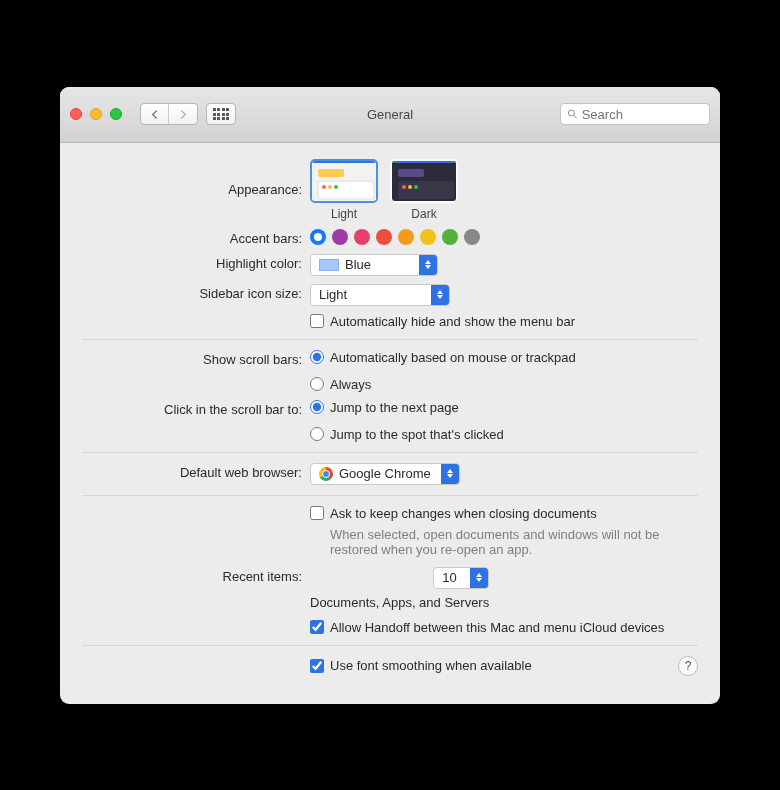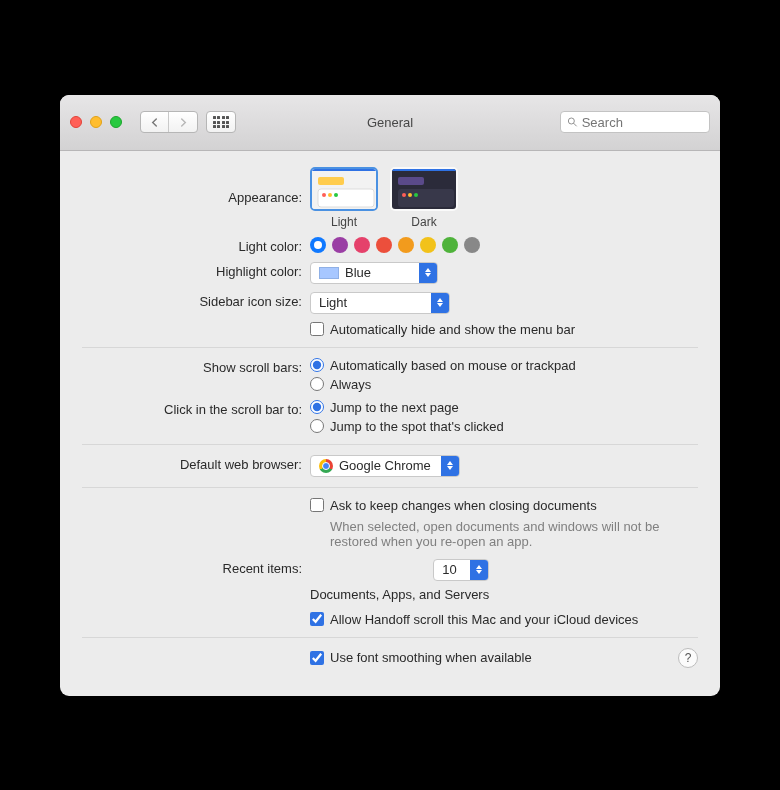--- a/index.html
+++ b/index.html
@@ -141,21 +141,21 @@
     width:0;height:0;border-left:3.5px solid transparent;border-right:3.5px solid transparent;
   }
   .select .sel-arrows .up { border-bottom:4px solid #fff; }
   .select .sel-arrows .down { border-top:4px solid #fff; }
   .swatch { width:20px; height:12px; background:#a7c7ff; border:1px solid #8fb0e6;}
   .checkbox-row { display:flex; align-items:center; gap:6px; }
   input[type=checkbox], input[type=radio] {
     width:14px; height:14px; margin:0;
     accent-color: #2f72e4;
   }
-  .radio-col { display:flex; flex-direction:column; gap:4px;}
+  .radio-col { display:flex; flex-direction:column; gap:12px;}
   .radio-row { display:flex; align-items:center; gap:6px;}
   hr.section {
     border:none; border-top:1px solid #d7d7d7;
     margin: 10px 0;
   }
   .hint { font-size:13px; color:#808080; max-width: 330px; margin-top:2px; margin-left:20px;}
   .chrome-icon {
     width:14px;height:14px;border-radius:50%;
     background: conic-gradient(#ea4335 0 120deg,#34a853 120deg 240deg,#fbbc05 240deg 360deg);
     position:relative;
@@ -255,21 +255,21 @@
                   <circle cx="24" cy="28" r="2" fill="#28c940"></circle>
               </svg>
             </div>
             <div class="thumb-label">Dark</div>
           </div>
         </div>
       </div>
     </div>
 
     <div class="row">
-      <div class="label">Light color:</div>
+      <div class="label">Accent bars:</div>
       <div class="ctrl">
           <div class="accents" id="accents">
             <div class="acc selected" style="background: rgb(16, 121, 255);"></div>
             <div class="acc" style="background: rgb(154, 62, 164);"></div>
             <div class="acc" style="background: rgb(229, 65, 107);"></div>
             <div class="acc" style="background: rgb(236, 79, 60);"></div>
             <div class="acc" style="background: rgb(242, 155, 29);"></div>
             <div class="acc" style="background: rgb(242, 194, 26);"></div>
             <div class="acc" style="background: rgb(79, 179, 59);"></div>
             <div class="acc" style="background: rgb(136, 136, 136);"></div>
@@ -393,21 +393,21 @@
         </div>
         <span>Documents, Apps, and Servers</span>
       </div>
     </div>
 
     <div class="row" style="margin-top:10px">
       <div class="label"></div>
       <div class="ctrl">
         <label class="checkbox-row">
           <input type="checkbox" checked="" style="">
-          <span>Allow Handoff scroll this Mac and your iCloud devices</span>
+          <span>Allow Handoff between this Mac and menu iCloud devices</span>
         </label>
       </div>
     </div>
 
     <hr class="section">
 
     <div class="row bottom-row">
       <div class="label"></div>
       <div class="ctrl" style="flex:1">
         <label class="checkbox-row">

